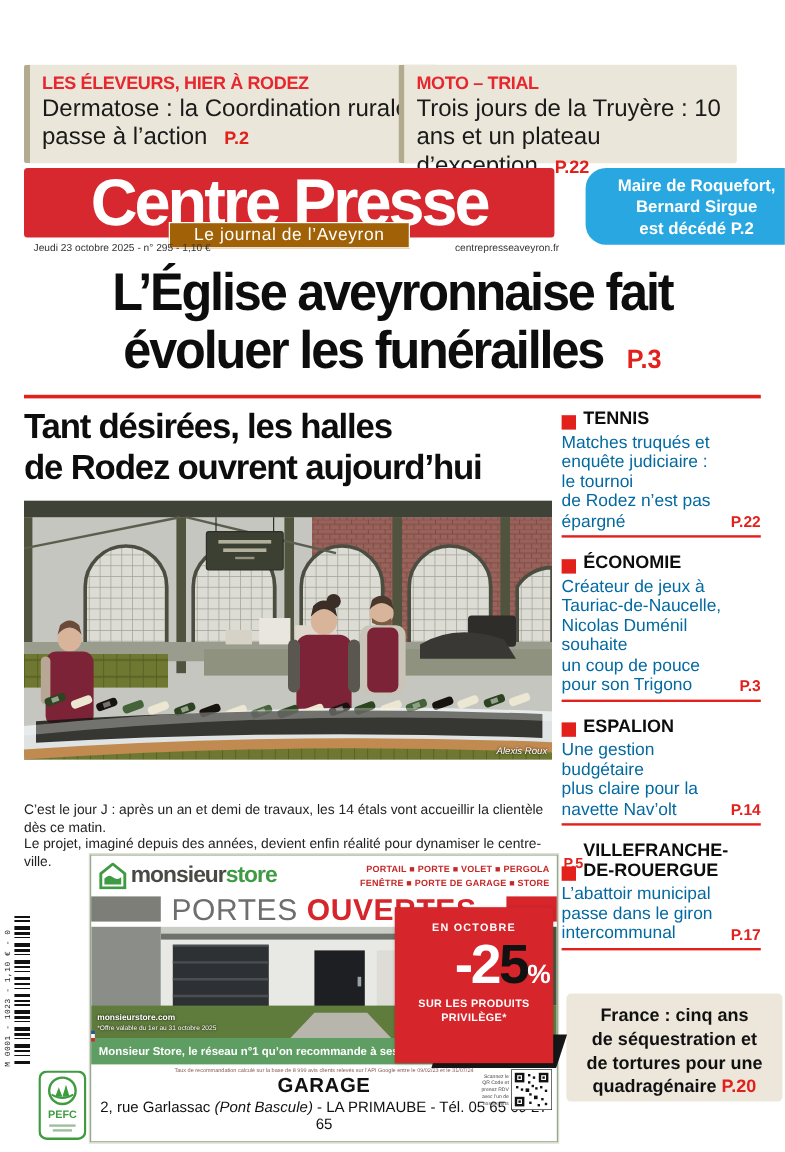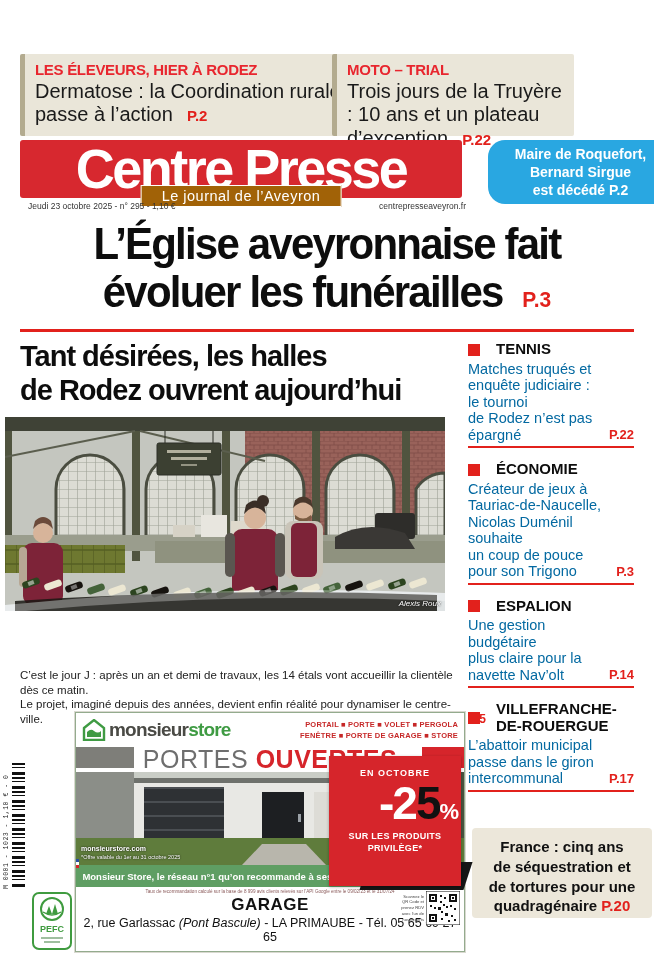--- a/index.html
+++ b/index.html
@@ -54,21 +54,21 @@
   .photo-frame{overflow:hidden;background:#c8c9c2;}
   .photo-credit{
     position:absolute;right:4px;bottom:3px;color:#fff;font-size:8px;font-style:italic;
     text-shadow:0 0 2px #000;
   }
   .caption{font-size:11.5px;line-height:1.28;color:#222;position:relative;padding-right:26px;}
   .caption-page{position:absolute;right:0;bottom:0;font-weight:bold;font-size:12px;}
 
   
   .section{position:relative;border-bottom:2px solid #e2211c;padding-bottom:3px;margin-bottom:13px;}
-  .sec-head{display:flex;align-items:center;gap:16px;font-weight:bold;font-size:15px;line-height:1.1;margin-bottom:3px;color:#0d0d0d;}
+  .sec-head{display:flex;align-items:flex-end;gap:6px;font-weight:bold;font-size:15px;line-height:1.1;margin-bottom:3px;color:#0d0d0d;}
   .sq{width:12px;height:12px;background:#e2211c;flex:0 0 auto;margin-top:1px;}
   .sec-body{font-size:14.5px;line-height:1.14;color:#0369a1;}
   .sec-page{position:absolute;right:0;bottom:4px;font-weight:bold;font-size:13px;}
 
   .france-box{
     background:#ece7da;border-radius:4px;text-align:center;font-weight:bold;
     font-size:15px;line-height:1.32;padding:9px 6px;box-sizing:border-box;color:#111;
   }
 
   
@@ -132,21 +132,21 @@
     font-family:"Liberation Mono","DejaVu Sans Mono",monospace;letter-spacing:0.5px;height:126px;
   }
 </style>
 </head>
 <body>
 
 <div class="abs teaser" style="left:20px;top:54px;width:345px;height:82px;">
   <div class="teaser-kicker">LES ÉLEVEURS, HIER À RODEZ</div>
   <div class="teaser-title"><span>Dermatose : la Coordination rurale passe à l’action</span><span class="teaser-page">P.2</span></div>
 </div>
-<div class="abs teaser" style="left:332px;top:54px;width:242px;height:82px;">
+<div class="abs teaser" style="left:332px;top:54px;width:282px;height:82px;">
   <div class="teaser-kicker">MOTO – TRIAL</div>
   <div class="teaser-title"><span>Trois jours de la Truyère : 10 ans et un plateau d’exception</span><span class="teaser-page">P.22</span></div>
 </div>
 
 <div class="abs mast-red" style="left:20px;top:140px;width:442px;height:58px;">
   <div class="mast-title">Centre Presse</div>
   <div class="ribbon">Le journal de l’Aveyron</div>
 </div>
 <div class="abs mast-meta" style="left:28px;top:201px;width:438px;">
   <span>Jeudi 23 octobre 2025 - n° 295 - 1,10 €</span>
@@ -160,21 +160,21 @@
 
 <div class="abs headline" style="left:10px;top:222px;width:634px;">
   <div>L’Église aveyronnaise fait</div>
   <div><span>évoluer les funérailles</span>&nbsp;&nbsp;<span class="red">P.3</span></div>
 </div>
 <div class="abs rule" style="left:20px;top:329px;width:614px;"></div>
 
 <div class="abs subhead pre" style="left:20px;top:339px;width:445px;">Tant désirées, les halles
 de Rodez ouvrent aujourd’hui</div>
 
-<div class="abs photo-frame" style="left:5px;top:417px;width:440px;height:194px;">
+<div class="abs photo-frame" style="left:20px;top:417px;width:440px;height:216px;">
   <svg width="440" height="246" viewBox="0 0 440 246">
     <defs>
       <pattern id="panes" width="9" height="9" patternUnits="userSpaceOnUse">
         <rect width="9" height="9" fill="#dcdcd4"></rect>
         <path d="M0 0H9M0 0V9" stroke="#9fa296" stroke-width="1.2"></path>
       </pattern>
       <pattern id="brickp" width="14" height="8" patternUnits="userSpaceOnUse">
         <rect width="14" height="8" fill="#99625a"></rect>
         <path d="M0 0H14M0 4H14M7 0V4M3 4V8M11 4V8" stroke="#7c4b45" stroke-width="0.8"></path>
       </pattern>

